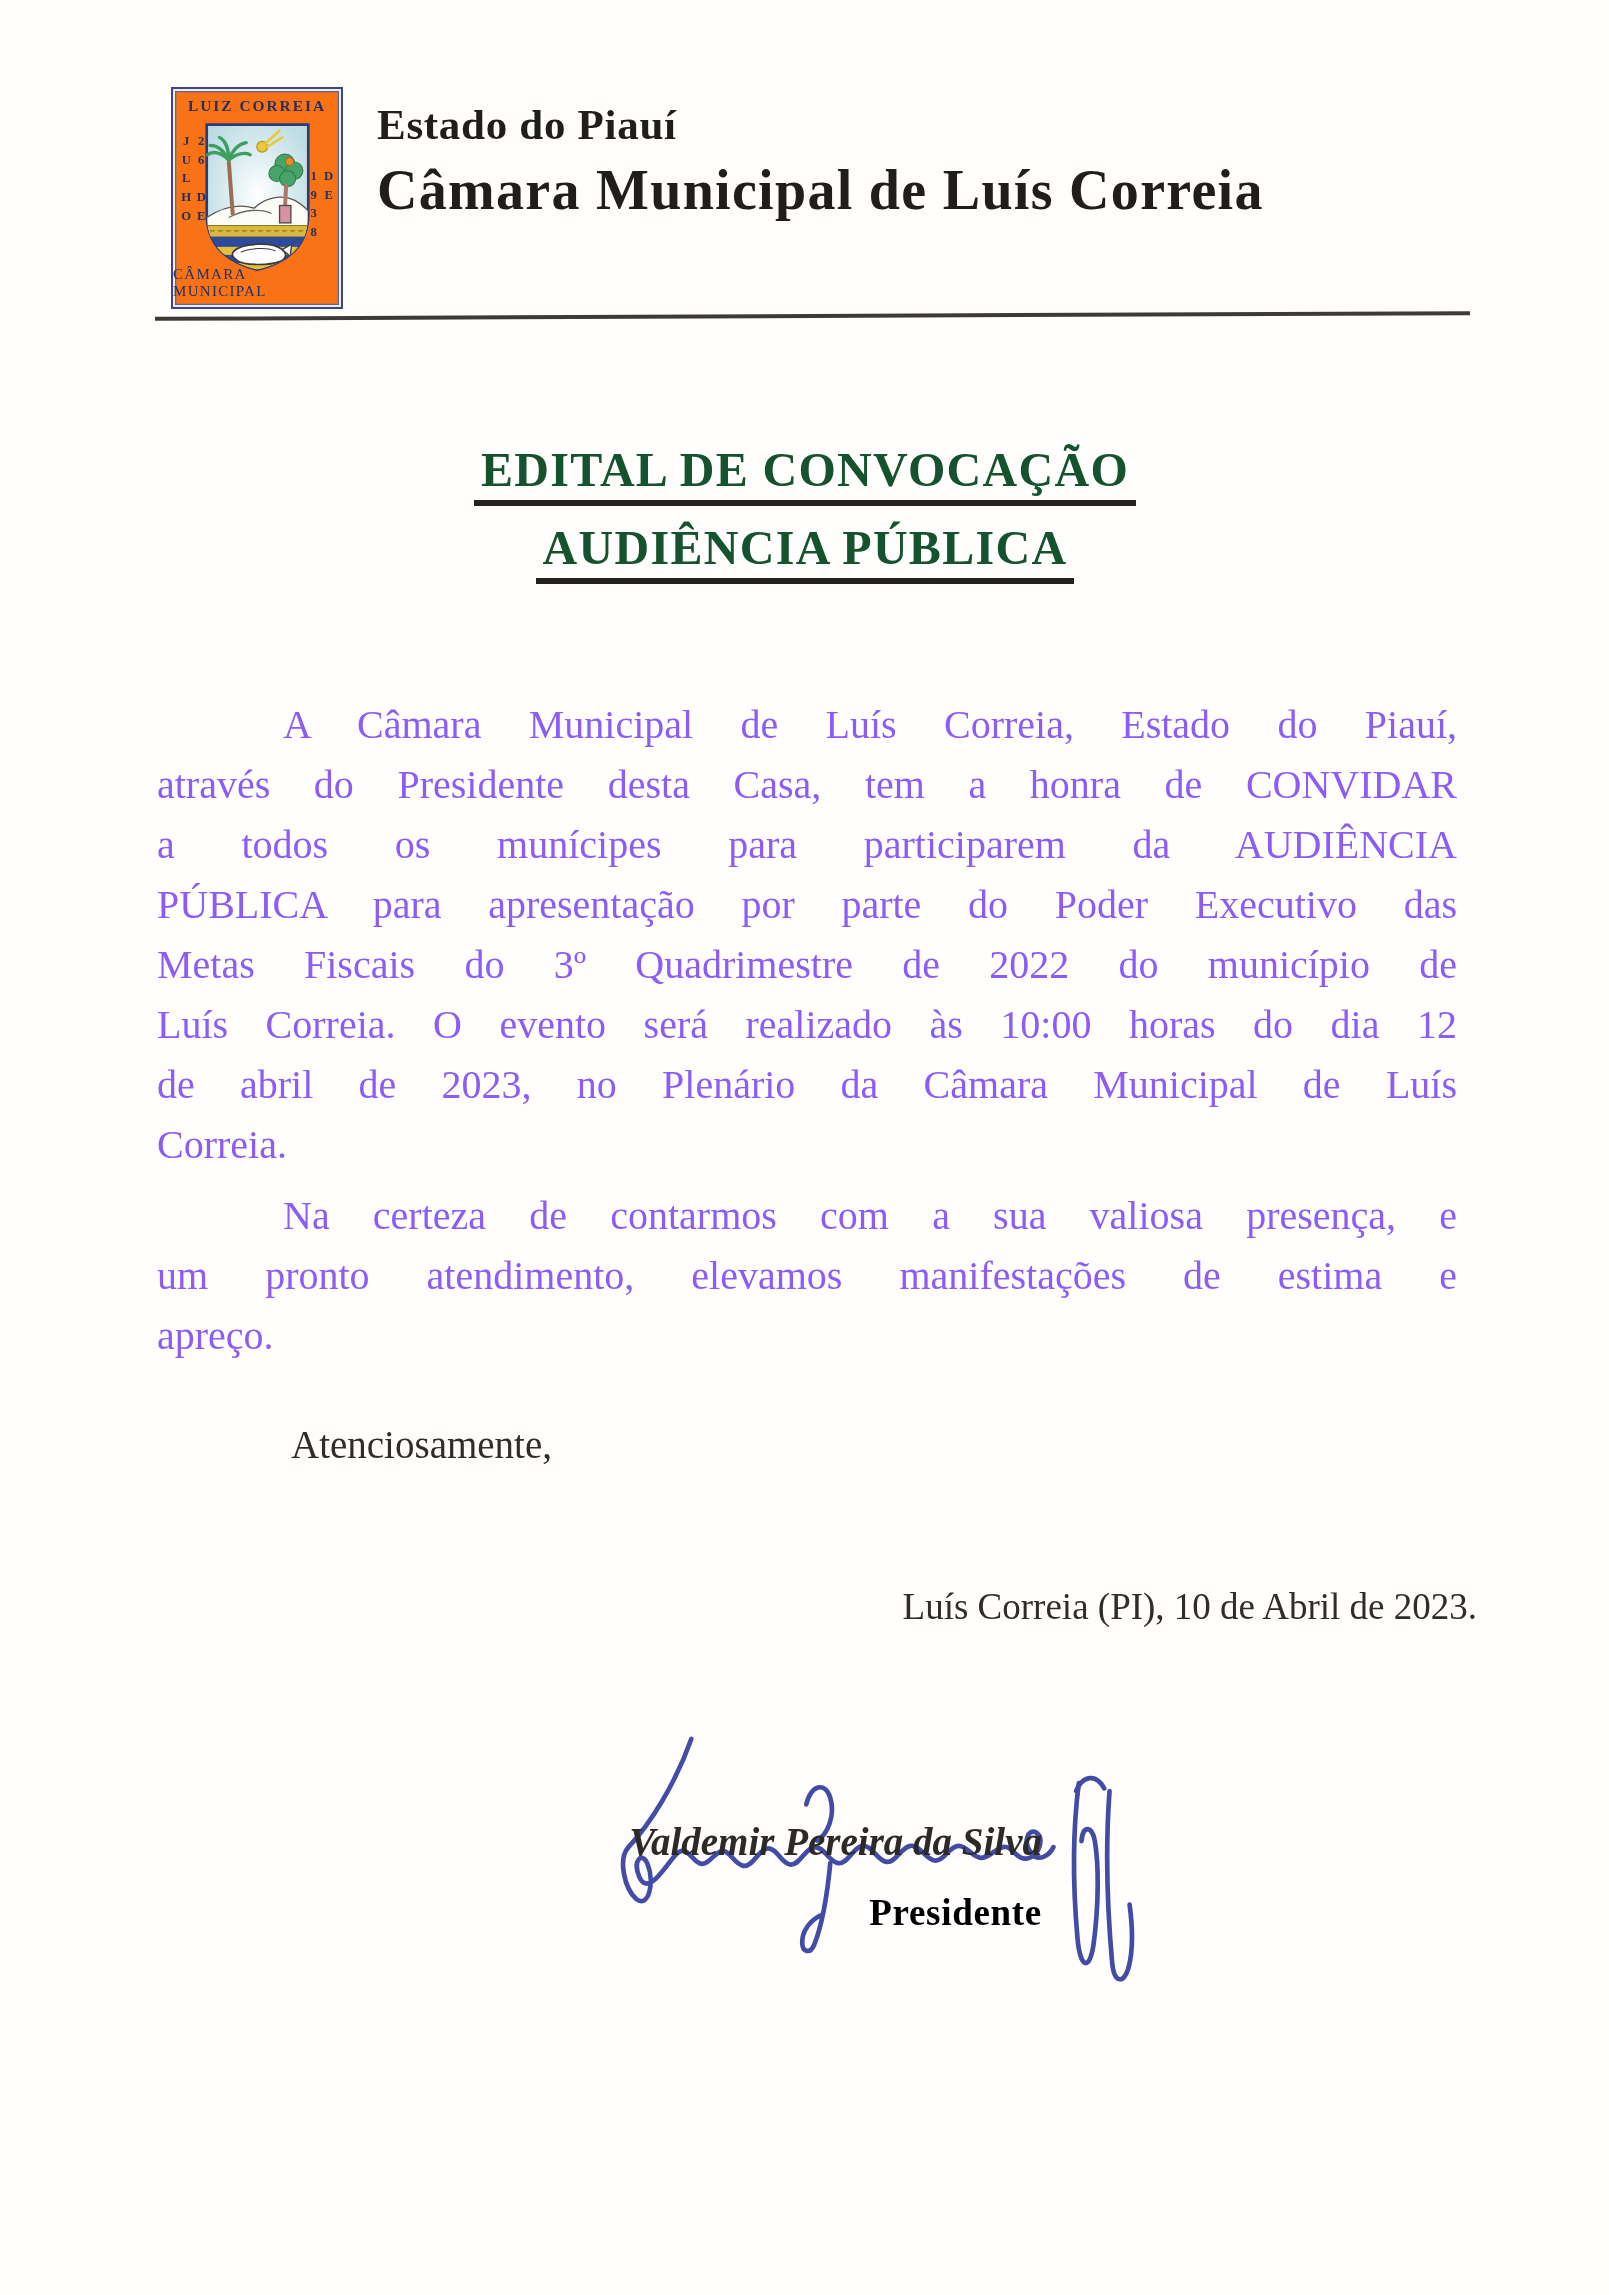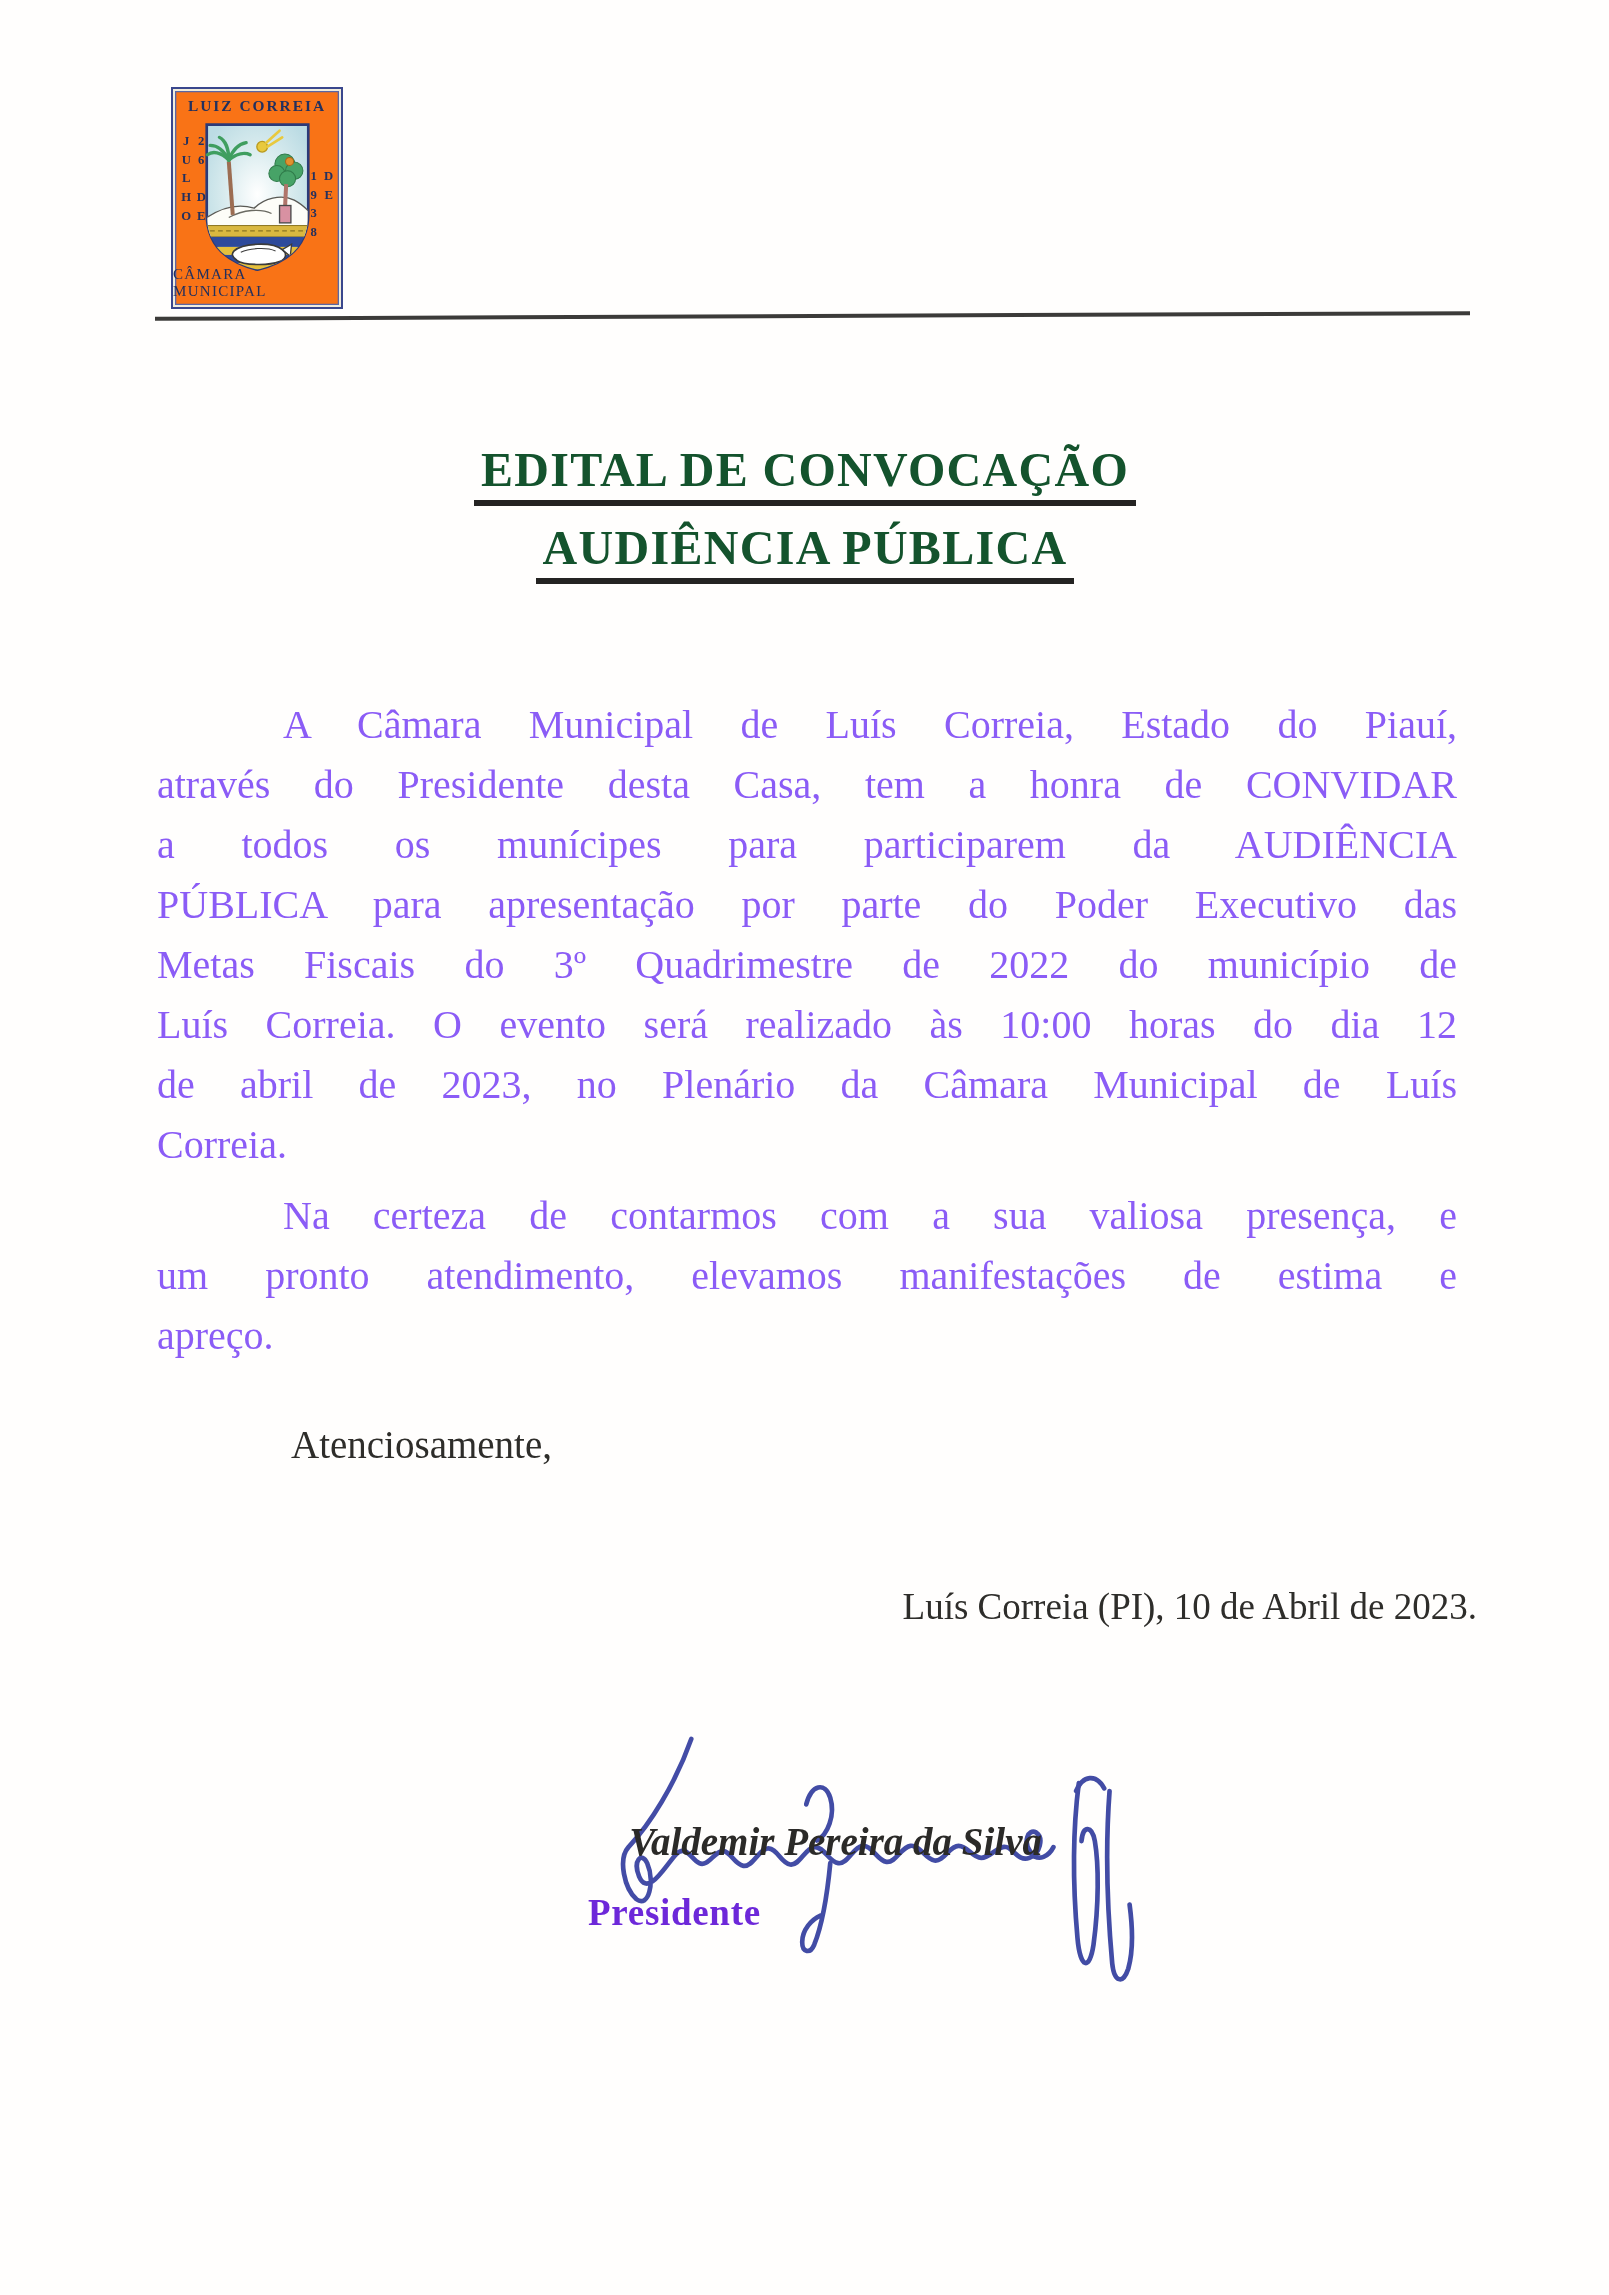--- a/index.html
+++ b/index.html
@@ -70,22 +70,22 @@
   .closing{position:absolute;left:291px;top:1422px;font-size:39px;color:#2e2d2a;}
   .dateline{position:absolute;right:133px;top:1585px;font-size:37px;color:#2e2d2a;}
 
   
   .sig-svg{position:absolute;left:571px;top:1704px;width:588px;height:301px;}
   .sig-name{
     position:absolute;left:588px;top:1819px;width:454px;text-align:right;
     font-size:39px;font-weight:bold;font-style:italic;color:#2b2a28;
   }
   .sig-role{
-    position:absolute;left:588px;top:1891px;width:454px;text-align:left;
-    font-size:37px;font-weight:bold;color:#6d28d9;letter-spacing:0.7px;
+    position:absolute;left:588px;top:1891px;width:454px;text-align:right;
+    font-size:37px;font-weight:bold;color:#000000;letter-spacing:0.7px;
   }
 </style>
 </head>
 <body>
 
 <div class="page">
 
   <div class="logo">
     <div class="logo-top">LUIZ CORREIA</div>
     <div class="logo-left">26 DE JULHO</div>
@@ -142,20 +142,24 @@
           <circle cx="112" cy="80" r="12"></circle>
           <circle cx="128" cy="88" r="12"></circle>
         </g>
         <circle cx="131" cy="62" r="6" fill="#e0912f" stroke="#a96314" stroke-width="1.5"></circle>
         <path d="M126,96 C125,114 124,130 124,146" stroke="#b0756b" stroke-width="6" fill="none"></path>
         <rect x="116" y="128" width="17" height="26" fill="#d891a2" stroke="#4a4a4a" stroke-width="2"></rect>
       </svg>
     </div>
   </div>
 
+  <div class="org">
+    <div class="org-line1">Estado do Piauí</div>
+    <div class="org-line2">Câmara Municipal de Luís Correia</div>
+  </div>
   <div class="header-rule"></div>
 
   <div class="doc-title">
     <div class="tline"><span>EDITAL DE CONVOCAÇÃO</span></div>
     <div class="tline"><span>AUDIÊNCIA PÚBLICA</span></div>
   </div>
 
   <div class="body-text">
     <div>
       <div class="bline jline indent">A Câmara Municipal de Luís Correia, Estado do Piauí,</div>

